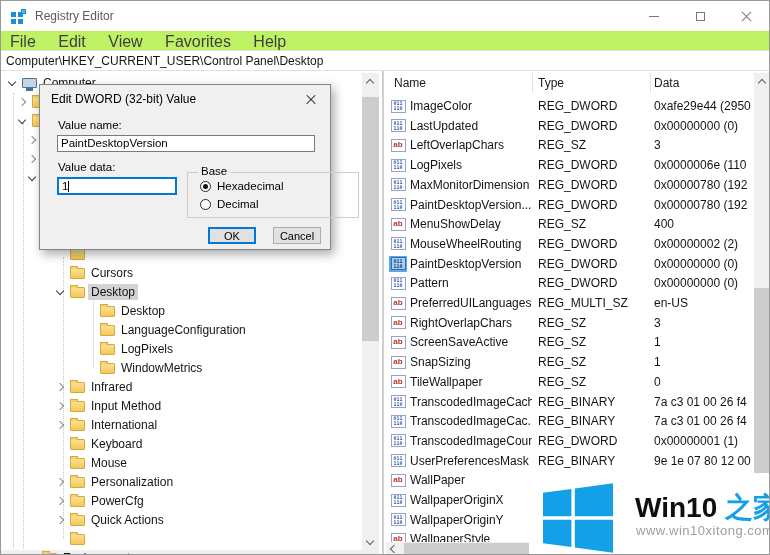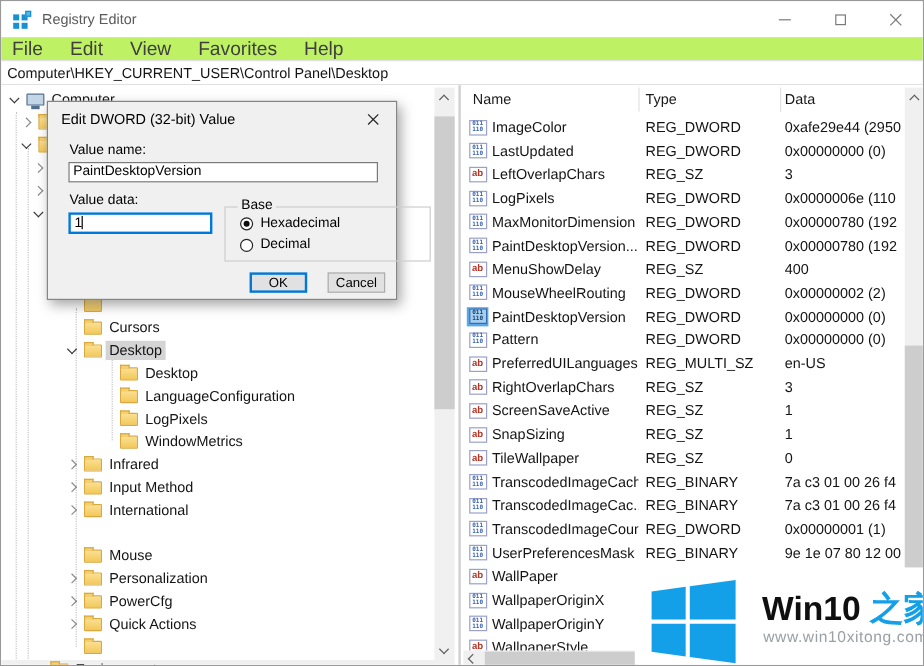--- a/index.html
+++ b/index.html
@@ -226,20 +226,24 @@
         <div class="tree-row" style="top: 326px; left: 0px; width: 360px;">
           <span class="chev collapsed" style="left: 56px; top: 6px;"></span>
           <span class="folder" style="left: 69px; top: 4px;"></span>
           <span class="tree-label" style="left: 87px; top: 1px;">Input Method</span>
         </div>
         <div class="tree-row" style="top: 345px; left: 0px; width: 360px;">
           <span class="chev collapsed" style="left: 56px; top: 6px;"></span>
           <span class="folder" style="left: 69px; top: 4px;"></span>
           <span class="tree-label" style="left: 87px; top: 1px;">International</span>
         </div>
+        <div class="tree-row" style="top: 364px; left: 0px; width: 360px;">
+          <span class="folder" style="left: 69px; top: 4px;"></span>
+          <span class="tree-label" style="left: 87px; top: 1px;">Keyboard</span>
+        </div>
         <div class="tree-row" style="top: 383px; left: 0px; width: 360px;">
           <span class="folder" style="left: 69px; top: 4px;"></span>
           <span class="tree-label" style="left: 87px; top: 1px;">Mouse</span>
         </div>
         <div class="tree-row" style="top: 402px; left: 0px; width: 360px;">
           <span class="chev collapsed" style="left: 56px; top: 6px;"></span>
           <span class="folder" style="left: 69px; top: 4px;"></span>
           <span class="tree-label" style="left: 87px; top: 1px;">Personalization</span>
         </div>
         <div class="tree-row" style="top: 421px; left: 0px; width: 360px;">

